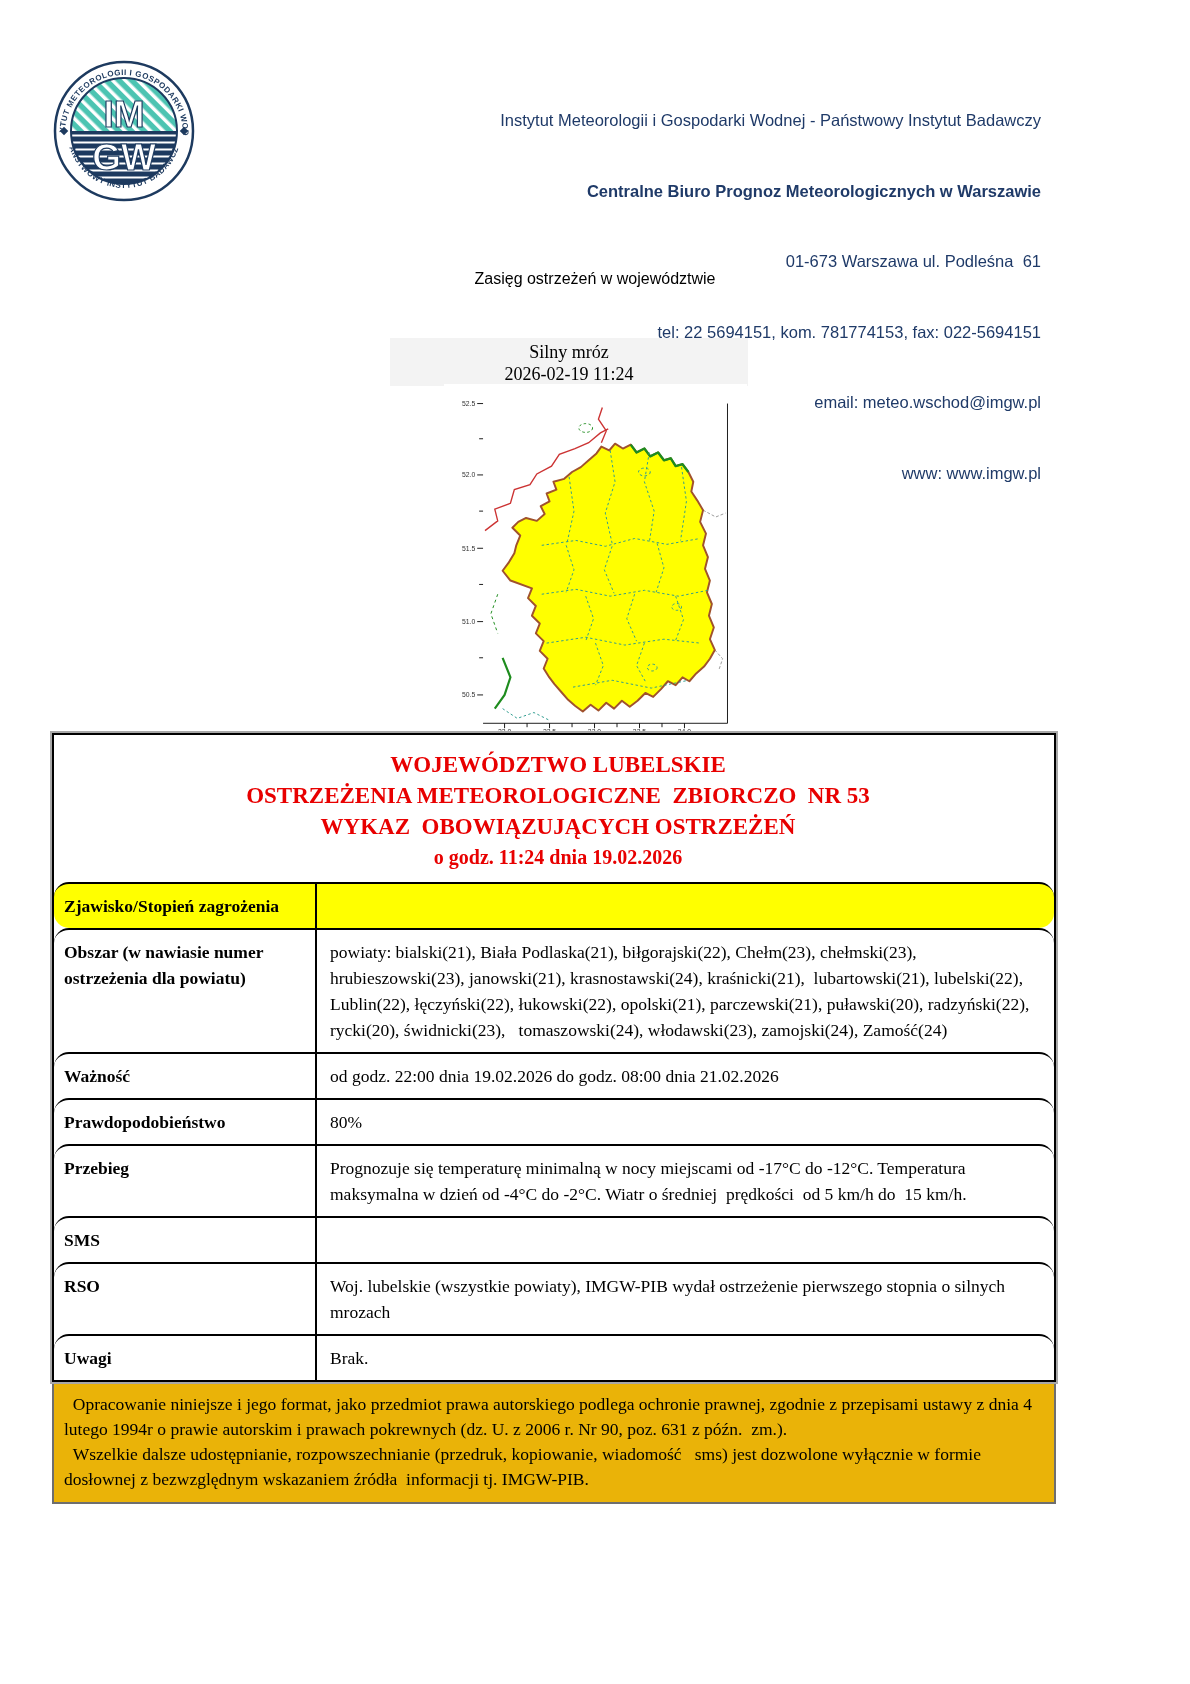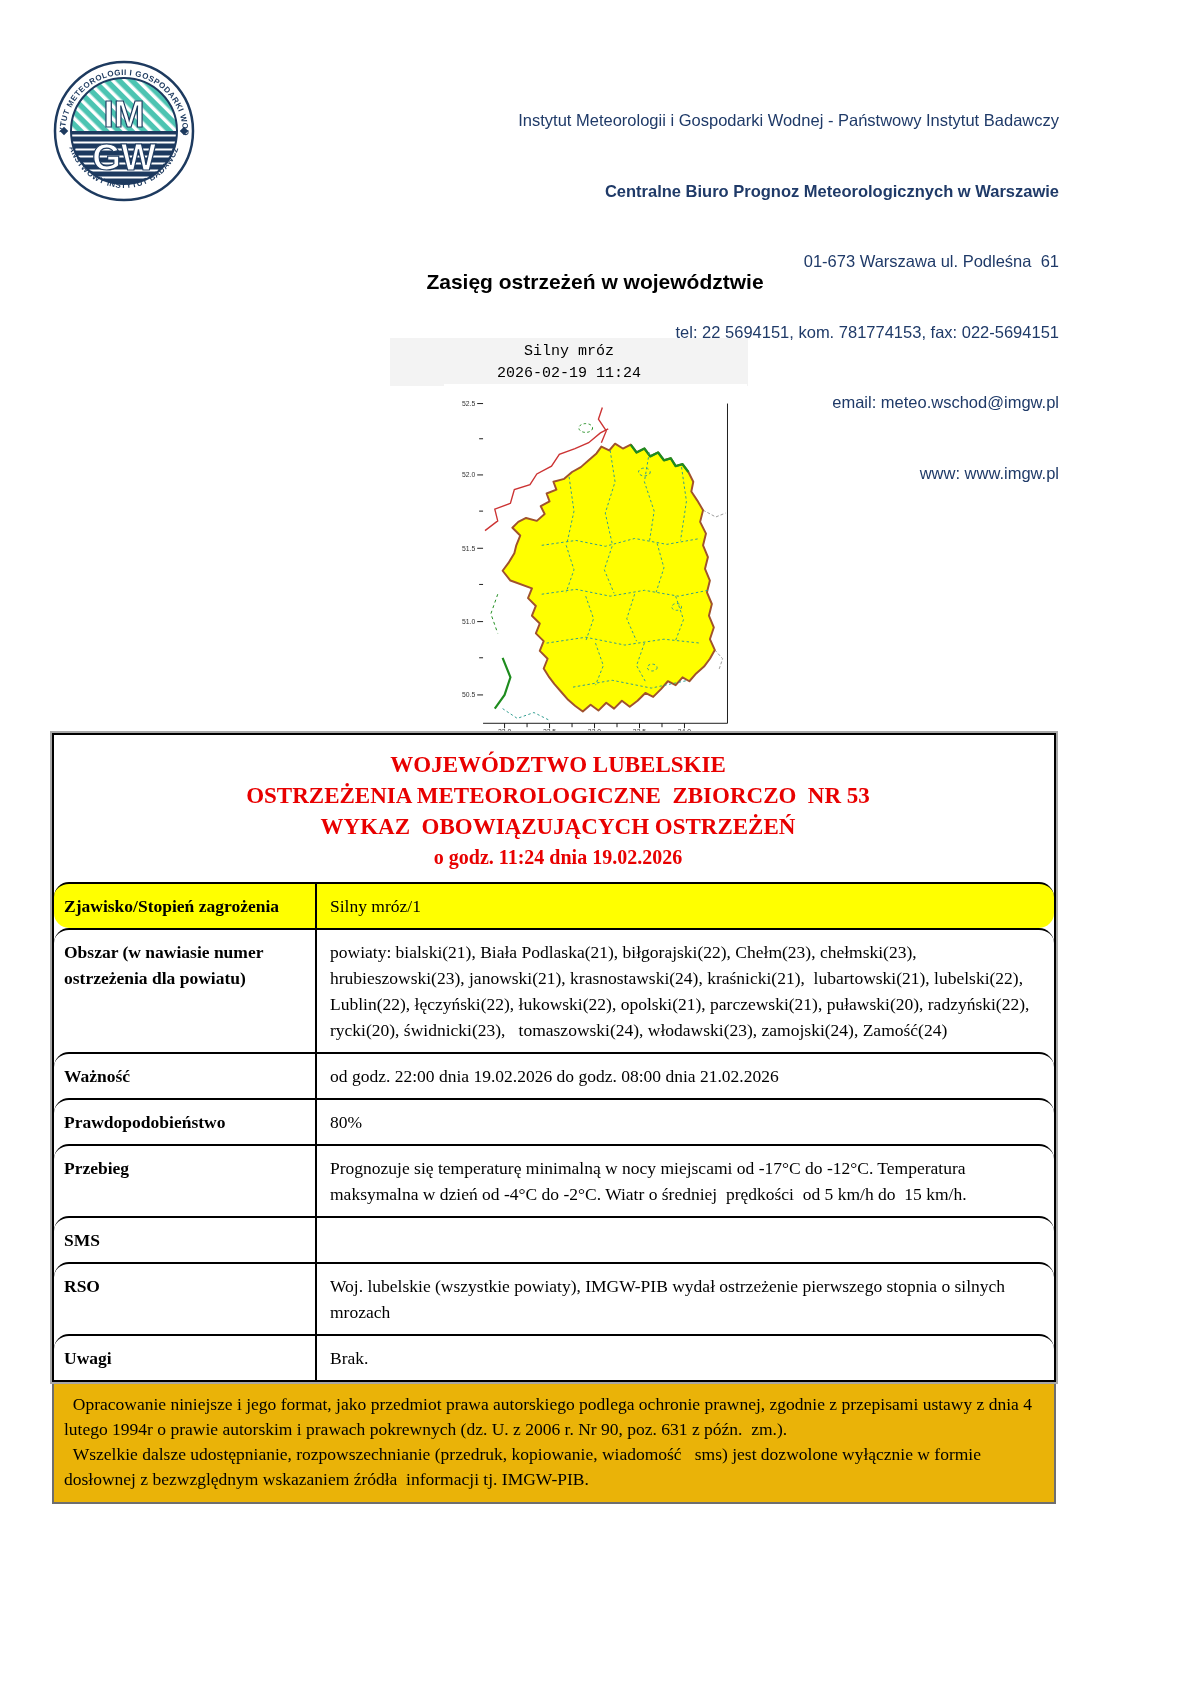--- a/index.html
+++ b/index.html
@@ -1,32 +1,32 @@
 <!DOCTYPE html>
 <html><head>
 <meta charset="utf-8">
 <style>
   html,body { margin:0; padding:0; background:#ffffff; }
   body { width:1190px; height:1684px; font-family:"Liberation Serif", serif; }
   #page { position:relative; width:1190px; height:1684px; background:#fff; overflow:hidden; }
 
   
   .logo-wrap { position:absolute; left:53px; top:60px; width:142px; height:142px; }
-  .hdr { position:absolute; top:62px; right:131px; text-align:right;
+  .hdr { position:absolute; top:62px; right:149px; text-align:right;
          font-family:"Liberation Sans", sans-serif; font-size:16.5px; line-height:23.5px;
          color:#1f3a68; white-space:pre-wrap; }
   .hdr .b { font-weight:bold; }
 
   
   .map-heading { position:absolute; top:270px; left:0; width:100%; text-align:center;
-                 font-family:"Liberation Sans", sans-serif; font-size:21px; color:#000;
-                 white-space:pre-wrap;font-weight:bold; }
+                 font-family:"Liberation Sans", sans-serif; font-size:16px; color:#000;
+                 white-space:pre-wrap; }
   .map-label-box { position:absolute; left:390px; top:338px; width:358px; height:48px;
                    background:#f3f3f3; text-align:center;
-                   font-family:Liberation Mono, monospace; font-size:15px; line-height:22px;
+                   font-family:Liberation Serif, serif; font-size:18px; line-height:22px;
                    padding-top:3px; box-sizing:border-box; color:#000; }
   .map-wrap { position:absolute; left:443px; top:384px; width:305px; height:352px; }
 
   
   .tbl-wrap { position:absolute; left:52px; top:733px; width:1004px; }
   .tbl { border:2px solid #000; outline:2px solid #a8a8a8; background:#fff; }
   .tbl-title { text-align:center; color:#e80000; font-weight:bold; padding:14px 8px 10px 16px; }
   .tbl-title .t1 { font-size:23px; line-height:31px; white-space:pre-wrap; }
   .tbl-title .t4 { font-size:20px; line-height:30px; white-space:pre-wrap; }
   .trow { display:flex; border-top:2px solid #000;border-radius:15px; }
@@ -194,21 +194,20 @@
     <div class="tbl">
       <div class="tbl-title">
         <div class="t1">WOJEWÓDZTWO LUBELSKIE</div>
         <div class="t1">OSTRZEŻENIA METEOROLOGICZNE  ZBIORCZO  NR 53</div>
         <div class="t1">WYKAZ  OBOWIĄZUJĄCYCH OSTRZEŻEŃ</div>
         <div class="t4">o godz. 11:24 dnia 19.02.2026</div>
       </div>
 
       <div class="trow yellow">
         <div class="tlabel">Zjawisko/Stopień zagrożenia</div>
-        <div class="tval">Silny mróz/1</div>
       </div>
       <div class="trow">
         <div class="tlabel">Obszar (w nawiasie numer ostrzeżenia dla powiatu)</div>
         <div class="tval">powiaty: bialski(21), Biała Podlaska(21), biłgorajski(22), Chełm(23), chełmski(23), hrubieszowski(23), janowski(21), krasnostawski(24), kraśnicki(21),  lubartowski(21), lubelski(22), Lublin(22), łęczyński(22), łukowski(22), opolski(21), parczewski(21), puławski(20), radzyński(22), rycki(20), świdnicki(23),   tomaszowski(24), włodawski(23), zamojski(24), Zamość(24)</div>
       </div>
       <div class="trow">
         <div class="tlabel">Ważność</div>
         <div class="tval">od godz. 22:00 dnia 19.02.2026 do godz. 08:00 dnia 21.02.2026</div>
       </div>
       <div class="trow">

